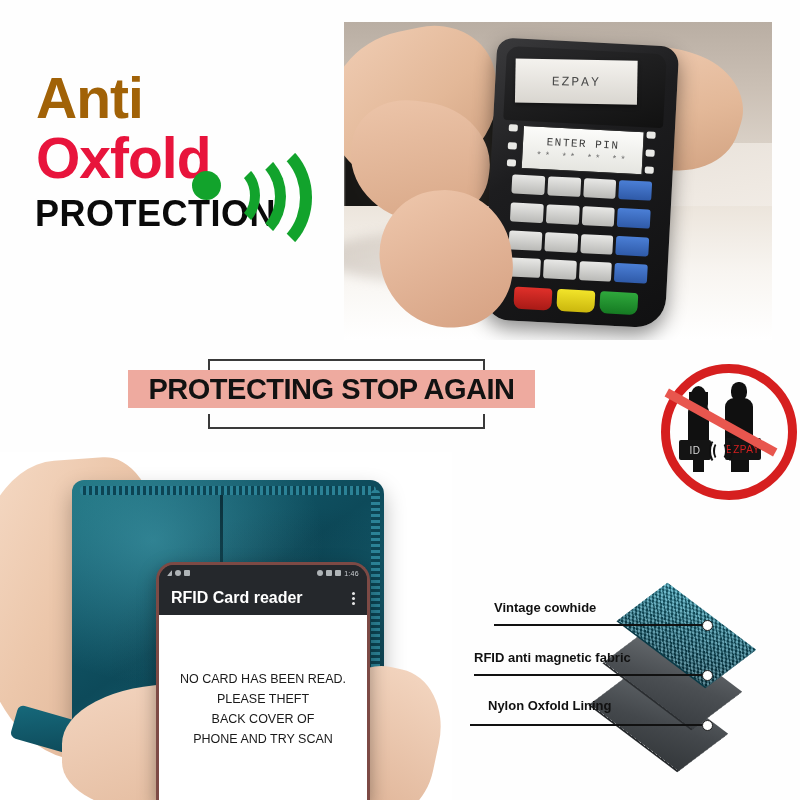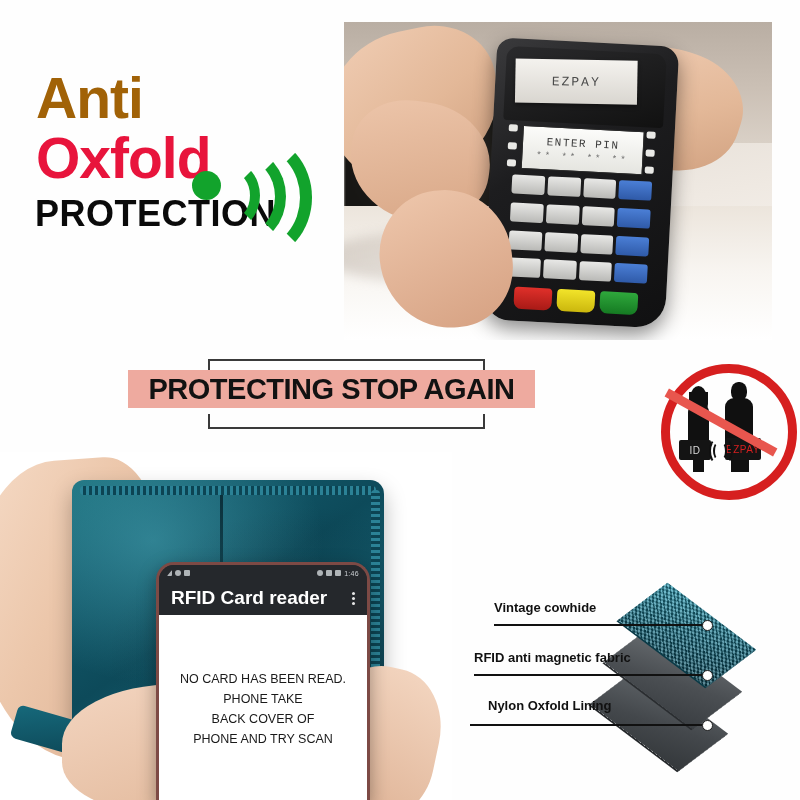--- a/index.html
+++ b/index.html
@@ -142,21 +142,21 @@
          border:3px solid #7d4a45;border-bottom:none;box-shadow:0 6px 18px rgba(0,0,0,.35);overflow:hidden;}
   .ph-status{position:absolute;left:0;top:0;width:100%;height:16px;background:#25282c;
              display:flex;align-items:center;justify-content:space-between;padding:0 8px;box-sizing:border-box;}
   .ph-status .s-l,.ph-status .s-r{display:flex;align-items:center;gap:3px;}
   .ph-ico{display:inline-block;width:6px;height:6px;background:#c8ccd0;border-radius:1px;opacity:.85;}
   .ph-ico.tri{width:0;height:0;background:none;border-left:5px solid transparent;border-bottom:6px solid #c8ccd0;}
   .ph-ico.cir{border-radius:50%;}
   .ph-time{font-size:7px;color:#ccd0d4;letter-spacing:.3px;}
   .ph-appbar{position:absolute;left:0;top:16px;width:100%;height:34px;background:#25282c;
              display:flex;align-items:center;justify-content:space-between;padding:0 12px;box-sizing:border-box;}
-  .ph-title{font-size:19px;font-weight:bold;color:#fff;}
+  .ph-title{font-size:16px;font-weight:bold;color:#fff;}
   .kebab{display:flex;flex-direction:column;gap:2px;}
   .kebab i{width:3px;height:3px;background:#e6e6e6;border-radius:50%;}
   .ph-screen{position:absolute;left:0;top:50px;width:100%;bottom:0;background:#fff;
              display:flex;flex-direction:column;align-items:center;justify-content:center;padding:0 8px;box-sizing:border-box;}
   .ph-line{font-size:12.5px;color:#1a1a1a;text-align:left;line-height:1.62;white-space:nowrap;}
 
   
   .layers{position:absolute;left:470px;top:578px;width:330px;height:170px;}
   .layer{position:absolute;width:150px;height:86px;}
   .layer .sheet{position:absolute;left:0;top:0;width:110px;height:110px;
@@ -306,21 +306,21 @@
     <div class="ph-appbar">
       <span class="ph-title">RFID Card reader</span>
       <span class="kebab">
           <i></i>
           <i></i>
           <i></i>
         </span>
     </div>
     <div class="ph-screen">
       <div class="ph-line">NO CARD HAS BEEN READ.</div>
-      <div class="ph-line">PHONE TAKE</div>
+      <div class="ph-line">PLEASE THEFT</div>
       <div class="ph-line">BACK COVER OF</div>
       <div class="ph-line">PHONE AND TRY SCAN</div>
     </div>
   </div>
 
   <div class="layers">
     <div class="layer l-bot">
         <div class="sheet sh-gray2"></div>
       </div>
     <div class="layer l-mid">

